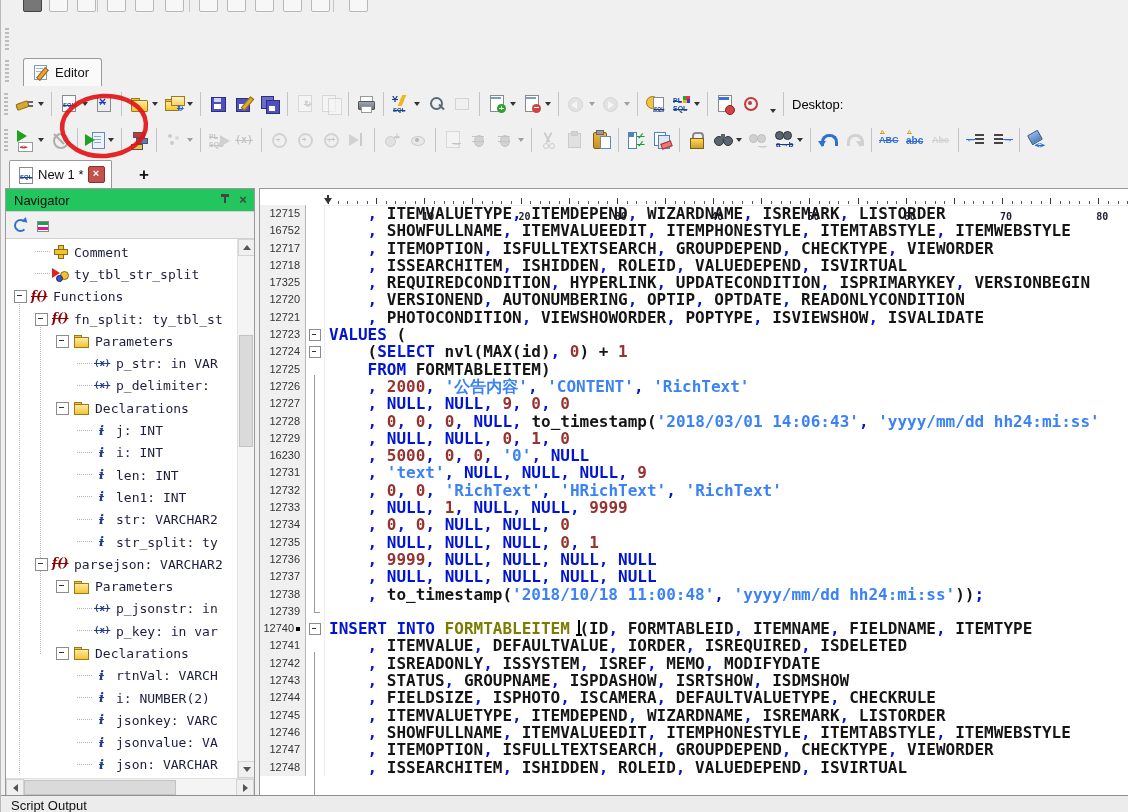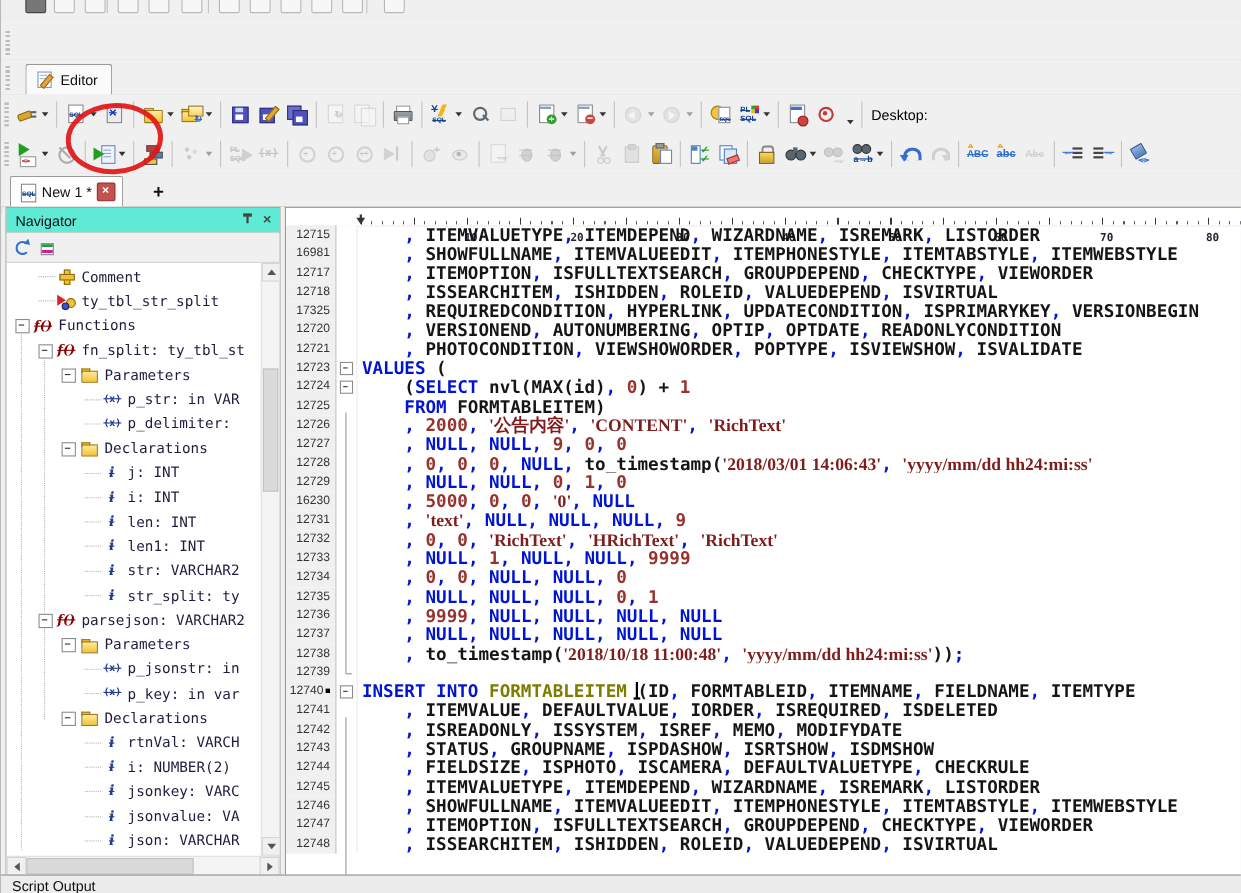--- a/index.html
+++ b/index.html
@@ -43,21 +43,21 @@
   .doctabs{top:158px;height:30px;background:#f0f0f0;border-bottom:6px solid #4d7c0f;}
   .dtab{position:absolute;left:8px;bottom:0;height:27px;display:flex;align-items:center;gap:4px;background:#fff;
         border:1px solid #9a9a9a;border-bottom:none;border-radius:2px 2px 0 0;padding:0 6px;font:13px "Liberation Sans",sans-serif;}
   .dclose{width:15px;height:15px;background:#c1524e;border:1px solid #8e2f2c;border-radius:2px;color:#fff;
           font:bold 11px/13px "Liberation Sans",sans-serif;text-align:center;}
   .dplus{position:absolute;left:122px;bottom:0;height:26px;width:42px;display:flex;align-items:center;justify-content:center;
          font:bold 17px "Liberation Sans",sans-serif;color:#111;}
   
   .main{top:188px;bottom:16px;background:#f0f0f0;}
   .nav{position:absolute;left:4px;top:0;bottom:0;width:248px;background:#fff;border:1px solid #9a9a9a;display:flex;flex-direction:column;}
-  .navhdr{height:22px;background:#5eead4;border-bottom:1px solid #d0d0d0;display:flex;align-items:center;padding:0 4px 0 8px;font:13px "Liberation Sans",sans-serif;}
+  .navhdr{height:22px;background:#22c55e;border-bottom:1px solid #d0d0d0;display:flex;align-items:center;padding:0 4px 0 8px;font:13px "Liberation Sans",sans-serif;}
   .navhdr .sp{flex:1;}
   .pinic{position:relative;width:14px;height:14px;margin-right:4px;}
   .pinic i{position:absolute;left:6px;top:2px;width:2px;height:8px;background:#444;}
   .pinic u{position:absolute;left:3px;top:1px;width:8px;height:3px;background:#444;}
   .navx{width:14px;height:14px;font:bold 13px/13px "Liberation Sans",sans-serif;color:#444;text-align:center;}
   .navtb{height:26px;background:#f0f0f0;border-bottom:1px solid #d0d0d0;display:flex;align-items:center;padding-left:6px;gap:8px;}
   .treewrap{position:relative;flex:1;overflow:hidden;background:#fff;}
   .tree{position:absolute;left:0;top:2px;right:16px;bottom:0;overflow:hidden;}
   .trow{position:relative;height:22.3px;display:flex;align-items:center;white-space:nowrap;
         font:13px "DejaVu Sans Mono","Liberation Mono",monospace;color:#1d1d3f;}
@@ -88,21 +88,21 @@
   .lines{position:absolute;left:0;top:16px;right:0;bottom:0;}
   .eline{display:flex;height:17.3px;line-height:17.3px;white-space:pre;}
   .lngut{flex:0 0 46px;background:#f0f0f0;border-right:1px solid #b5b5b5;font:11px/17.3px "Liberation Sans",sans-serif;
          color:#333;text-align:right;padding-right:5px;box-sizing:border-box;}
   .lnmark::after{content:"";display:inline-block;width:4px;height:4px;background:#000;margin-left:2px;vertical-align:middle;}
   .foldc{flex:0 0 18px;position:relative;background:#fff;border-right:1px solid #ececec;}
   .fbox{position:absolute;left:3px;top:3px;width:10px;height:10px;border:1px solid #8c8c8c;background:#fff;}
   .fbox::after{content:"";position:absolute;left:2px;top:4px;width:4px;height:1px;background:#333;}
   .code{flex:1;overflow:hidden;font:bold 16px/17.3px "DejaVu Sans Mono","Liberation Mono",monospace;color:#151515;padding-left:4px;}
   .code .k{color:#0014d2;}
-  .code .s{color:#7f1d1d;font-weight:bold;font-family:Liberation Serif, serif;}
+  .code .s{color:#3b82f6;font-weight:bold;}
   .code .n{color:#97322f;}
   .code .t{color:#7c7c00;}
   .caret{display:inline-block;width:0;position:relative;}
   .caret::before{content:"";position:absolute;left:-1px;top:-14px;width:2px;height:15px;background:#000;}
   .caret::after{content:"";position:absolute;left:-3px;top:0px;width:6px;height:2px;background:#000;}
   .fline{position:absolute;width:1px;background:#9a9a9a;}
   .fcorner{position:absolute;width:6px;height:1px;background:#9a9a9a;}
   
   .statusout{bottom:0;height:16px;background:#ececec;border-top:1px solid #8f8f8f;overflow:hidden;}
   .statusout span{display:block;padding:2px 0 0 10px;font:13px "Liberation Sans",sans-serif;color:#111;}
@@ -812,21 +812,21 @@
           <span class="rnum" style="left: 346.888px;">30</span>
           <span class="rnum" style="left: 443.184px;">40</span>
           <span class="rnum" style="left: 539.48px;">50</span>
           <span class="rnum" style="left: 635.776px;">60</span>
           <span class="rnum" style="left: 732.072px;">70</span>
           <span class="rnum" style="left: 828.368px;">80</span>
           <div class="rmark" style="left: 64px;"></div>
         </div>
       <div class="lines" id="lines">
           <div class="eline"><span class="lngut">12715</span><span class="foldc"></span><span class="code">    <span class="k">,</span> ITEMVALUETYPE<span class="k">,</span> ITEMDEPEND<span class="k">,</span> WIZARDNAME<span class="k">,</span> ISREMARK<span class="k">,</span> LISTORDER</span></div>
-          <div class="eline"><span class="lngut">16981</span><span class="foldc"></span><span class="code">    <span class="k">,</span> SHOWFULLNAME<span class="k">,</span> ITEMVALUEEDIT<span class="k">,</span> ITEMPHONESTYLE<span class="k">,</span> ITEMTABSTYLE<span class="k">,</span> ITEMWEBSTYLE</span></div>
+          <div class="eline"><span class="lngut">16752</span><span class="foldc"></span><span class="code">    <span class="k">,</span> SHOWFULLNAME<span class="k">,</span> ITEMVALUEEDIT<span class="k">,</span> ITEMPHONESTYLE<span class="k">,</span> ITEMTABSTYLE<span class="k">,</span> ITEMWEBSTYLE</span></div>
           <div class="eline"><span class="lngut">12717</span><span class="foldc"></span><span class="code">    <span class="k">,</span> ITEMOPTION<span class="k">,</span> ISFULLTEXTSEARCH<span class="k">,</span> GROUPDEPEND<span class="k">,</span> CHECKTYPE<span class="k">,</span> VIEWORDER</span></div>
           <div class="eline"><span class="lngut">12718</span><span class="foldc"></span><span class="code">    <span class="k">,</span> ISSEARCHITEM<span class="k">,</span> ISHIDDEN<span class="k">,</span> ROLEID<span class="k">,</span> VALUEDEPEND<span class="k">,</span> ISVIRTUAL</span></div>
           <div class="eline"><span class="lngut">17325</span><span class="foldc"></span><span class="code">    <span class="k">,</span> REQUIREDCONDITION<span class="k">,</span> HYPERLINK<span class="k">,</span> UPDATECONDITION<span class="k">,</span> ISPRIMARYKEY<span class="k">,</span> VERSIONBEGIN</span></div>
           <div class="eline"><span class="lngut">12720</span><span class="foldc"></span><span class="code">    <span class="k">,</span> VERSIONEND<span class="k">,</span> AUTONUMBERING<span class="k">,</span> OPTIP<span class="k">,</span> OPTDATE<span class="k">,</span> READONLYCONDITION</span></div>
           <div class="eline"><span class="lngut">12721</span><span class="foldc"></span><span class="code">    <span class="k">,</span> PHOTOCONDITION<span class="k">,</span> VIEWSHOWORDER<span class="k">,</span> POPTYPE<span class="k">,</span> ISVIEWSHOW<span class="k">,</span> ISVALIDATE</span></div>
           <div class="eline"><span class="lngut">12723</span><span class="foldc"><i class="fbox"></i></span><span class="code"><span class="k">VALUES</span> (</span></div>
           <div class="eline"><span class="lngut">12724</span><span class="foldc"><i class="fbox"></i></span><span class="code">    (<span class="k">SELECT</span> nvl(MAX(id)<span class="k">,</span> <span class="n">0</span>) + <span class="n">1</span></span></div>
           <div class="eline"><span class="lngut">12725</span><span class="foldc"></span><span class="code">    <span class="k">FROM</span> FORMTABLEITEM)</span></div>
           <div class="eline"><span class="lngut">12726</span><span class="foldc"></span><span class="code">    <span class="k">,</span> <span class="n">2000</span><span class="k">,</span> <span class="s">'公告内容'</span><span class="k">,</span> <span class="s">'CONTENT'</span><span class="k">,</span> <span class="s">'RichText'</span></span></div>
           <div class="eline"><span class="lngut">12727</span><span class="foldc"></span><span class="code">    <span class="k">,</span> <span class="k">NULL</span><span class="k">,</span> <span class="k">NULL</span><span class="k">,</span> <span class="n">9</span><span class="k">,</span> <span class="n">0</span><span class="k">,</span> <span class="n">0</span></span></div>

